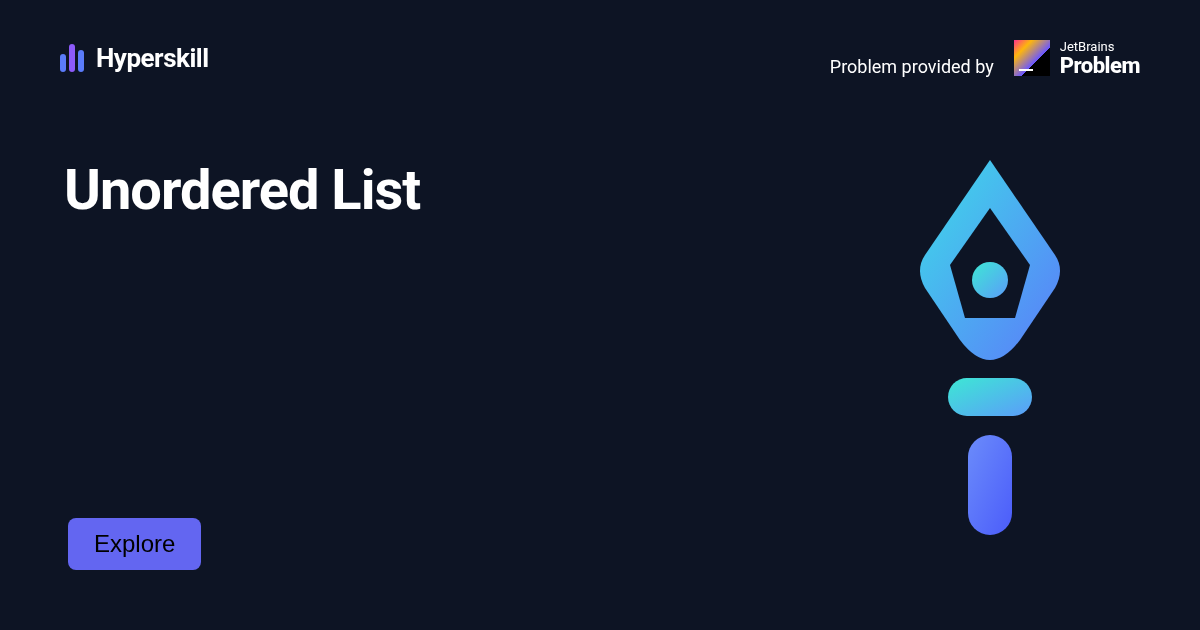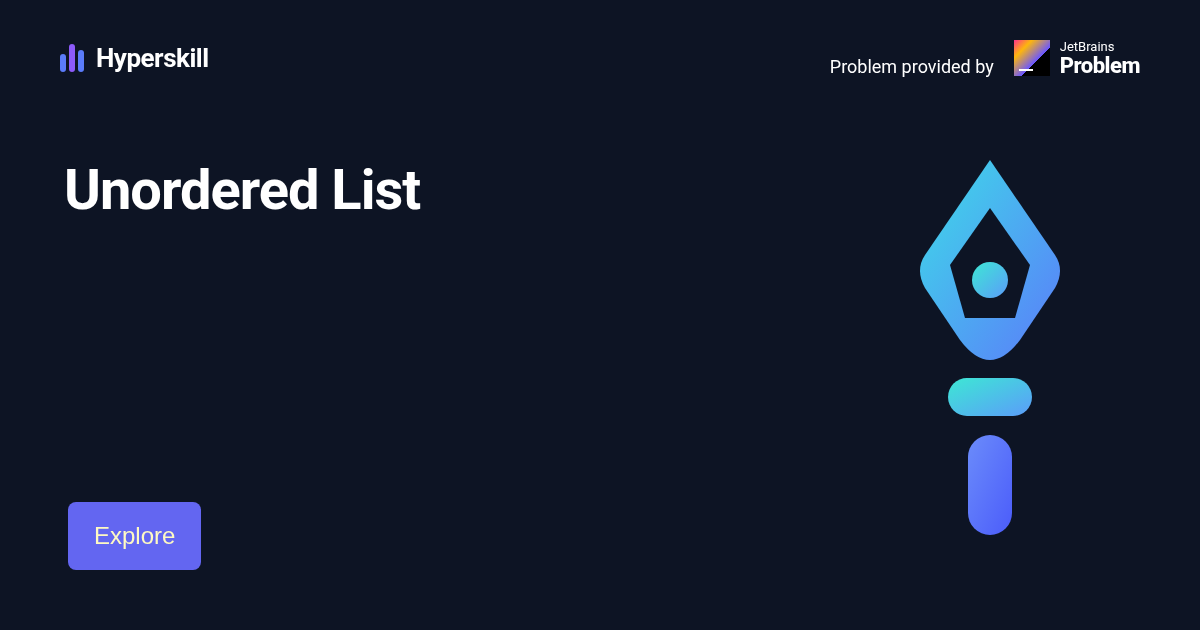--- a/index.html
+++ b/index.html
@@ -102,24 +102,24 @@
     .subtitle {
       font-size: 28px;
       font-weight: 400;
       color: #e8e8ea;
     }
     .explore-btn {
       position: absolute;
       left: 68px;
       bottom: 60px;
       background: #6366f1;
-      color: #fef9c3;
+      color: #000000;
       font-size: 24px;
       font-weight: 500;
-      padding: 20px 26px;
+      padding: 12px 26px;
       border: none;
       border-radius: 8px;
       cursor: pointer;
     }
     .pen-illustration {
       position: absolute;
       right: 120px;
       top: 160px;
       width: 180px;
       height: 380px;

